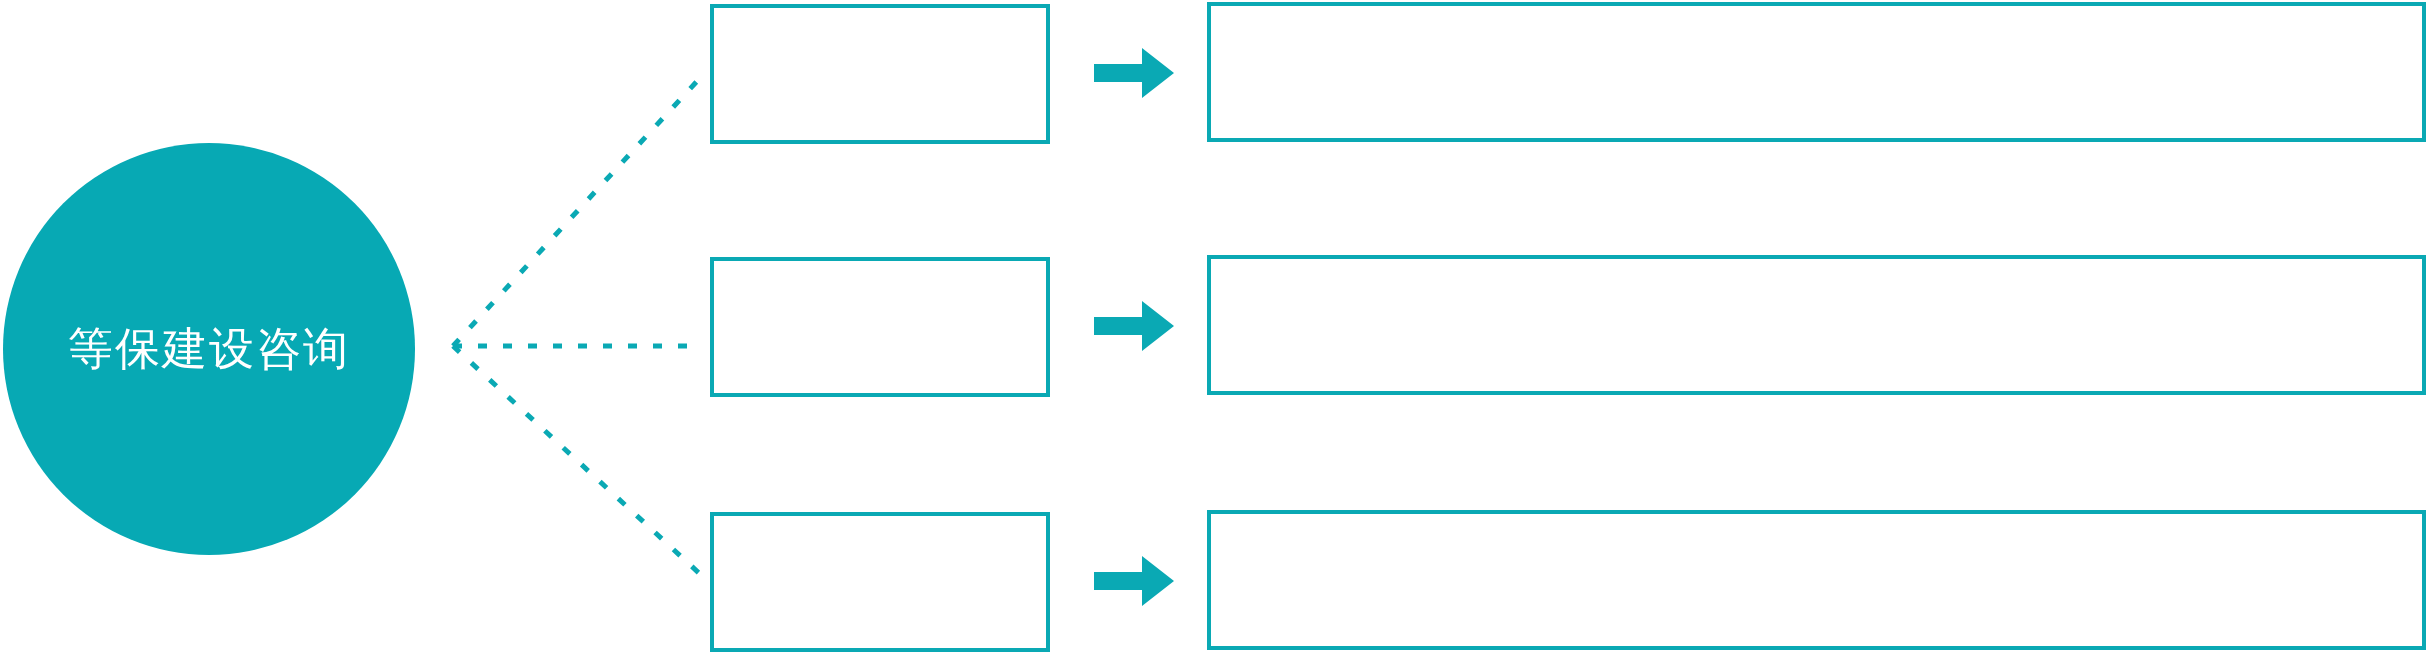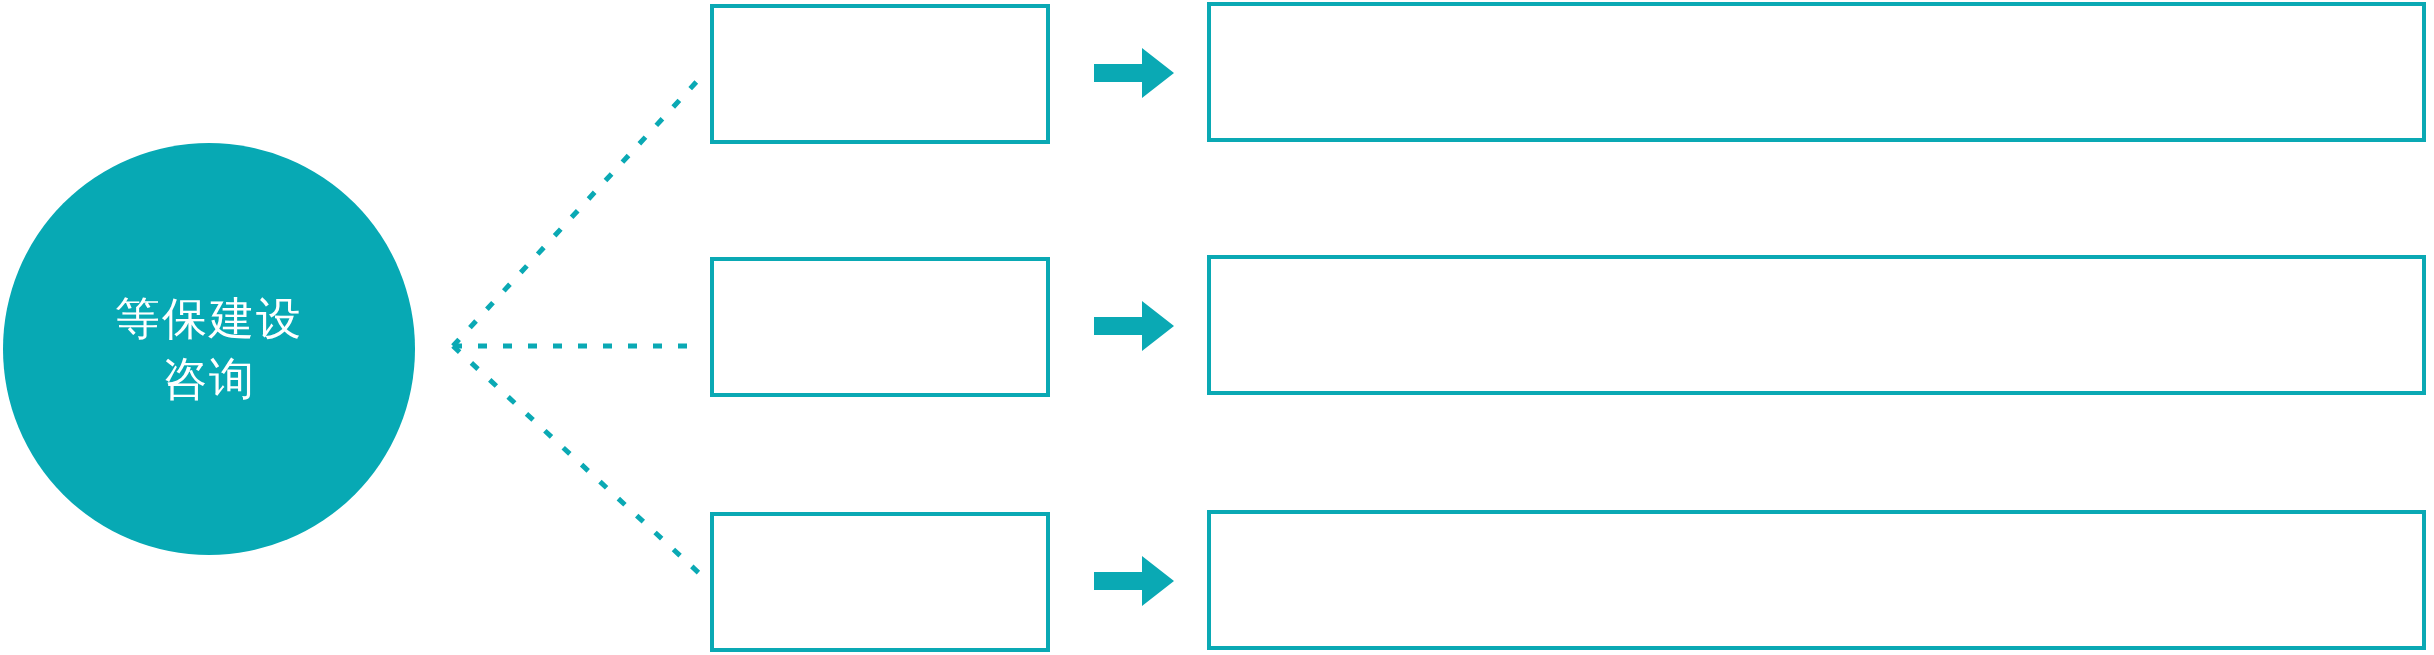--- a/index.html
+++ b/index.html
@@ -21,21 +21,20 @@
   
   .hub {
     position: absolute;
     left: 3px;
     top: 143px;
     width: 412px;
     height: 412px;
     border-radius: 50%;
     background: #07a9b4;
     display: flex;
-    flex-direction: column;
     align-items: center;
     justify-content: center;
     box-sizing: border-box;
   }
   .hub-line {
     color: #ffffff;
     font-size: 45px;
     line-height: 1.33;
     letter-spacing: 2px;
     font-weight: 400;

